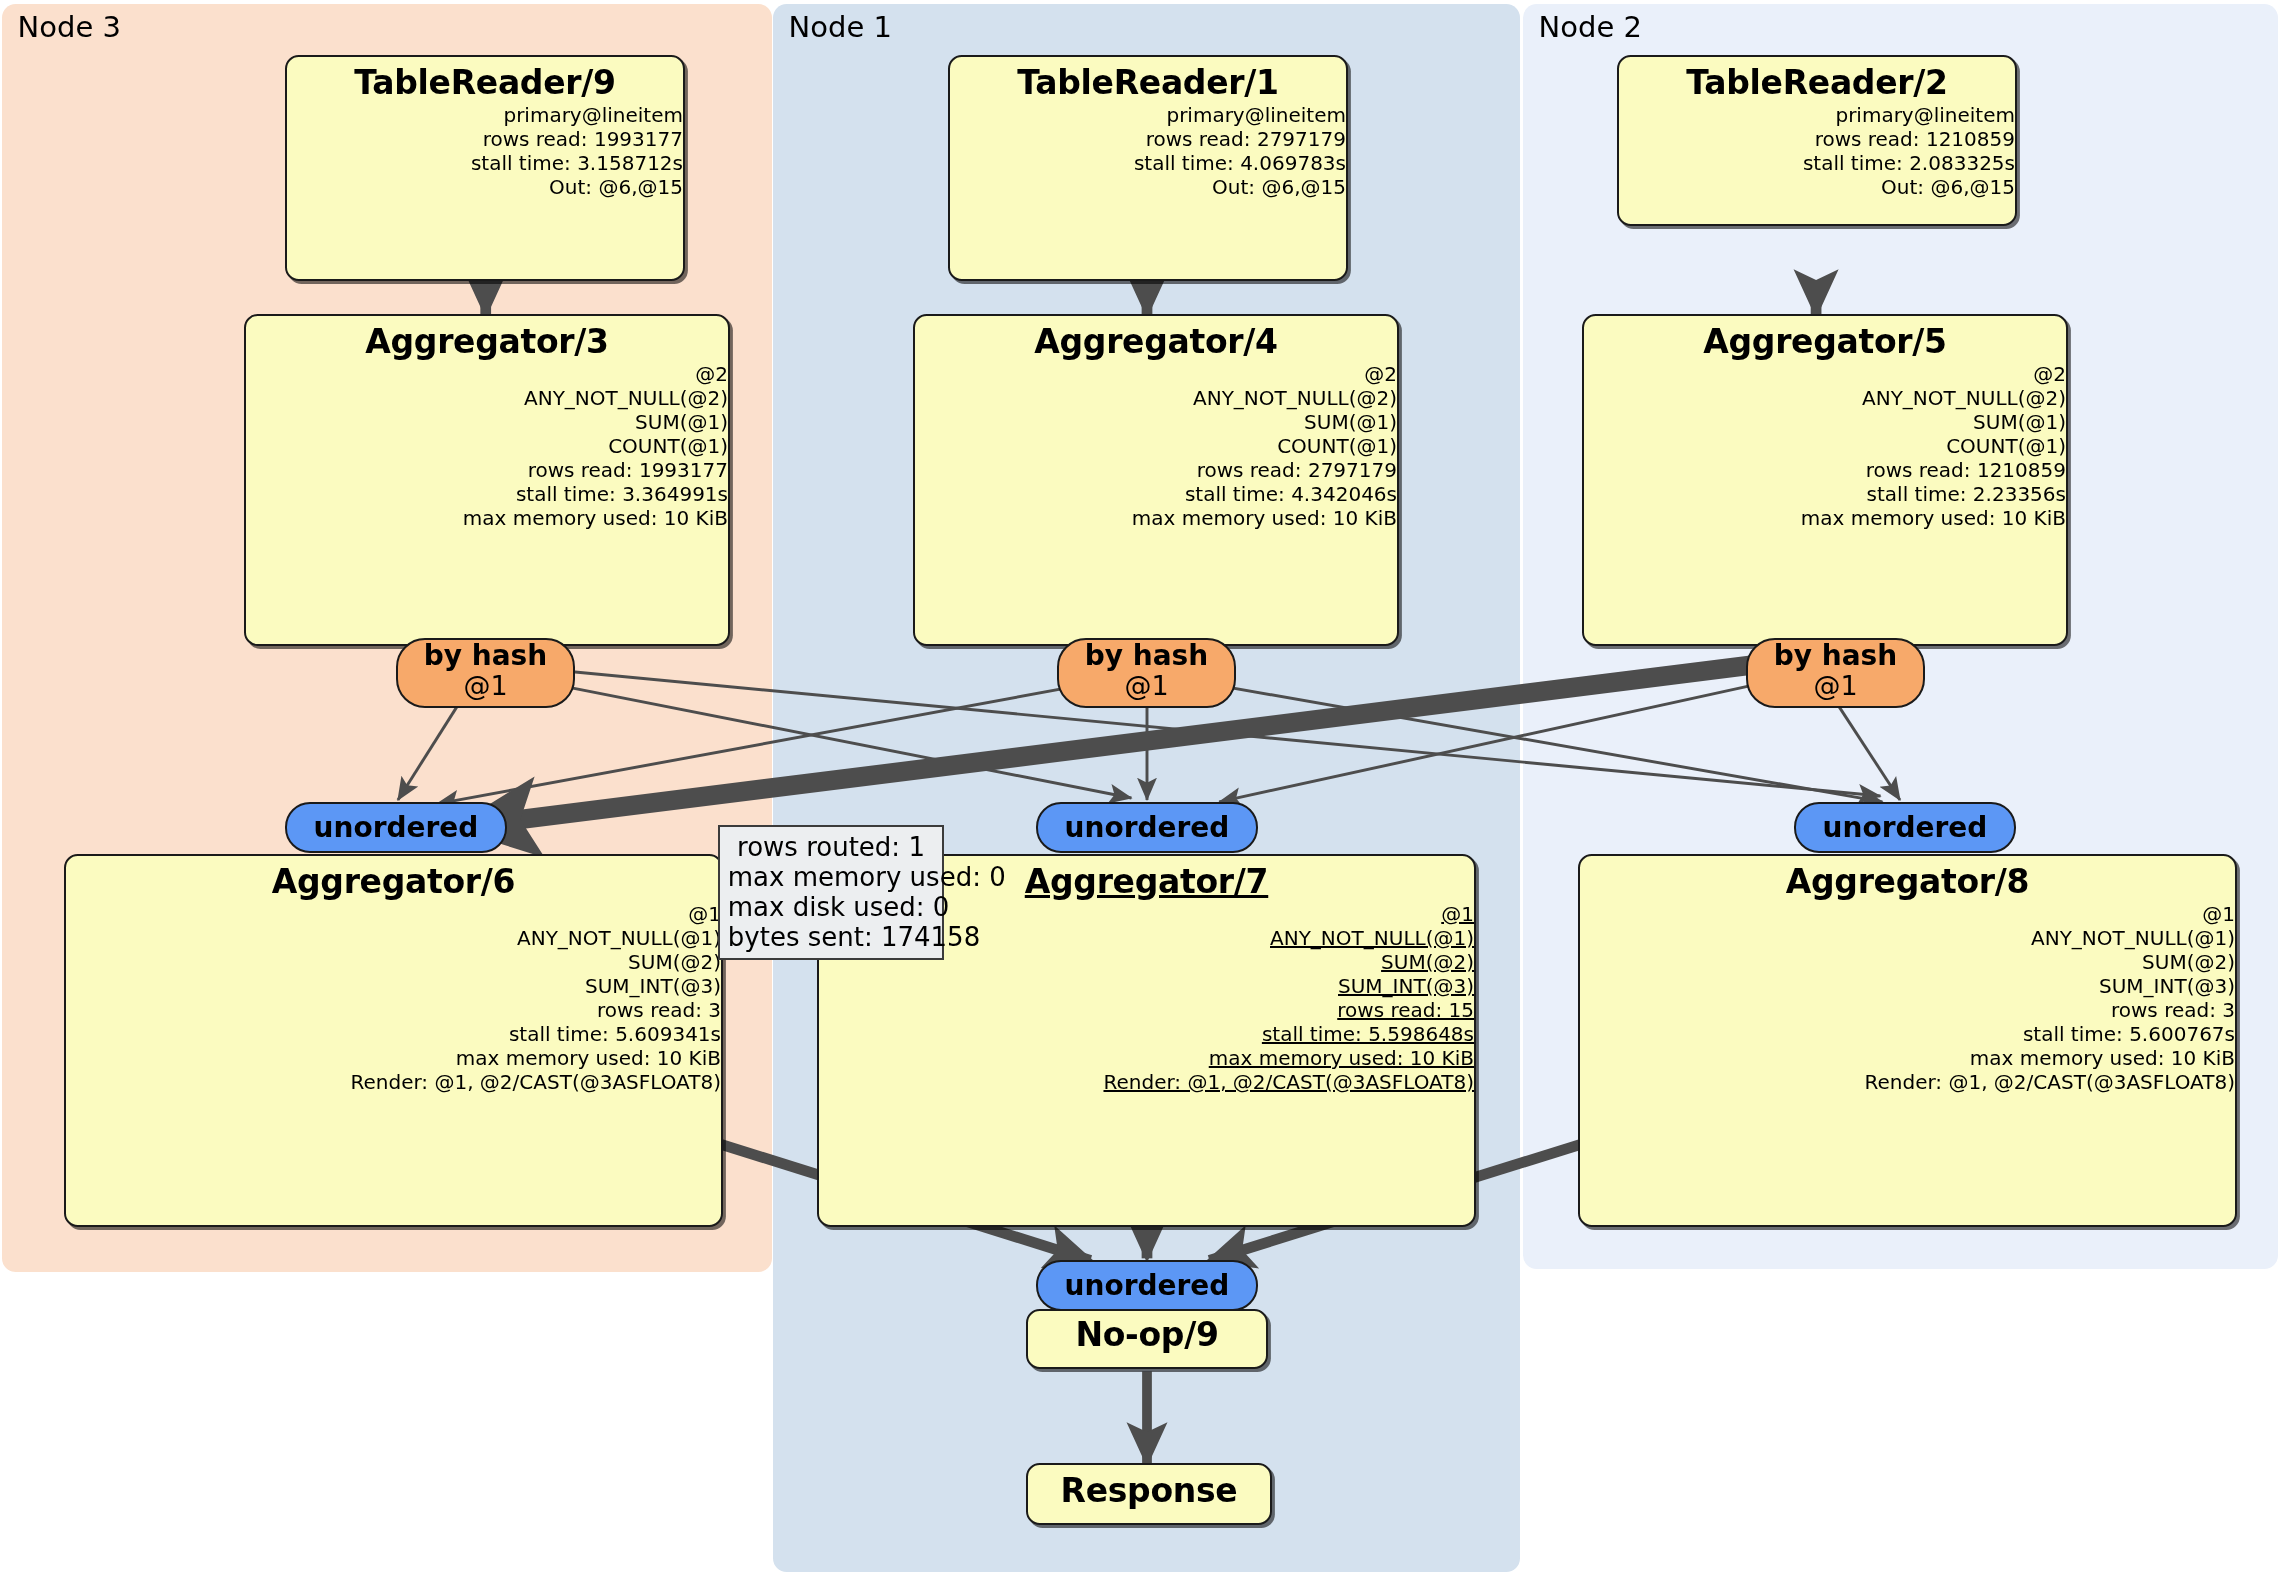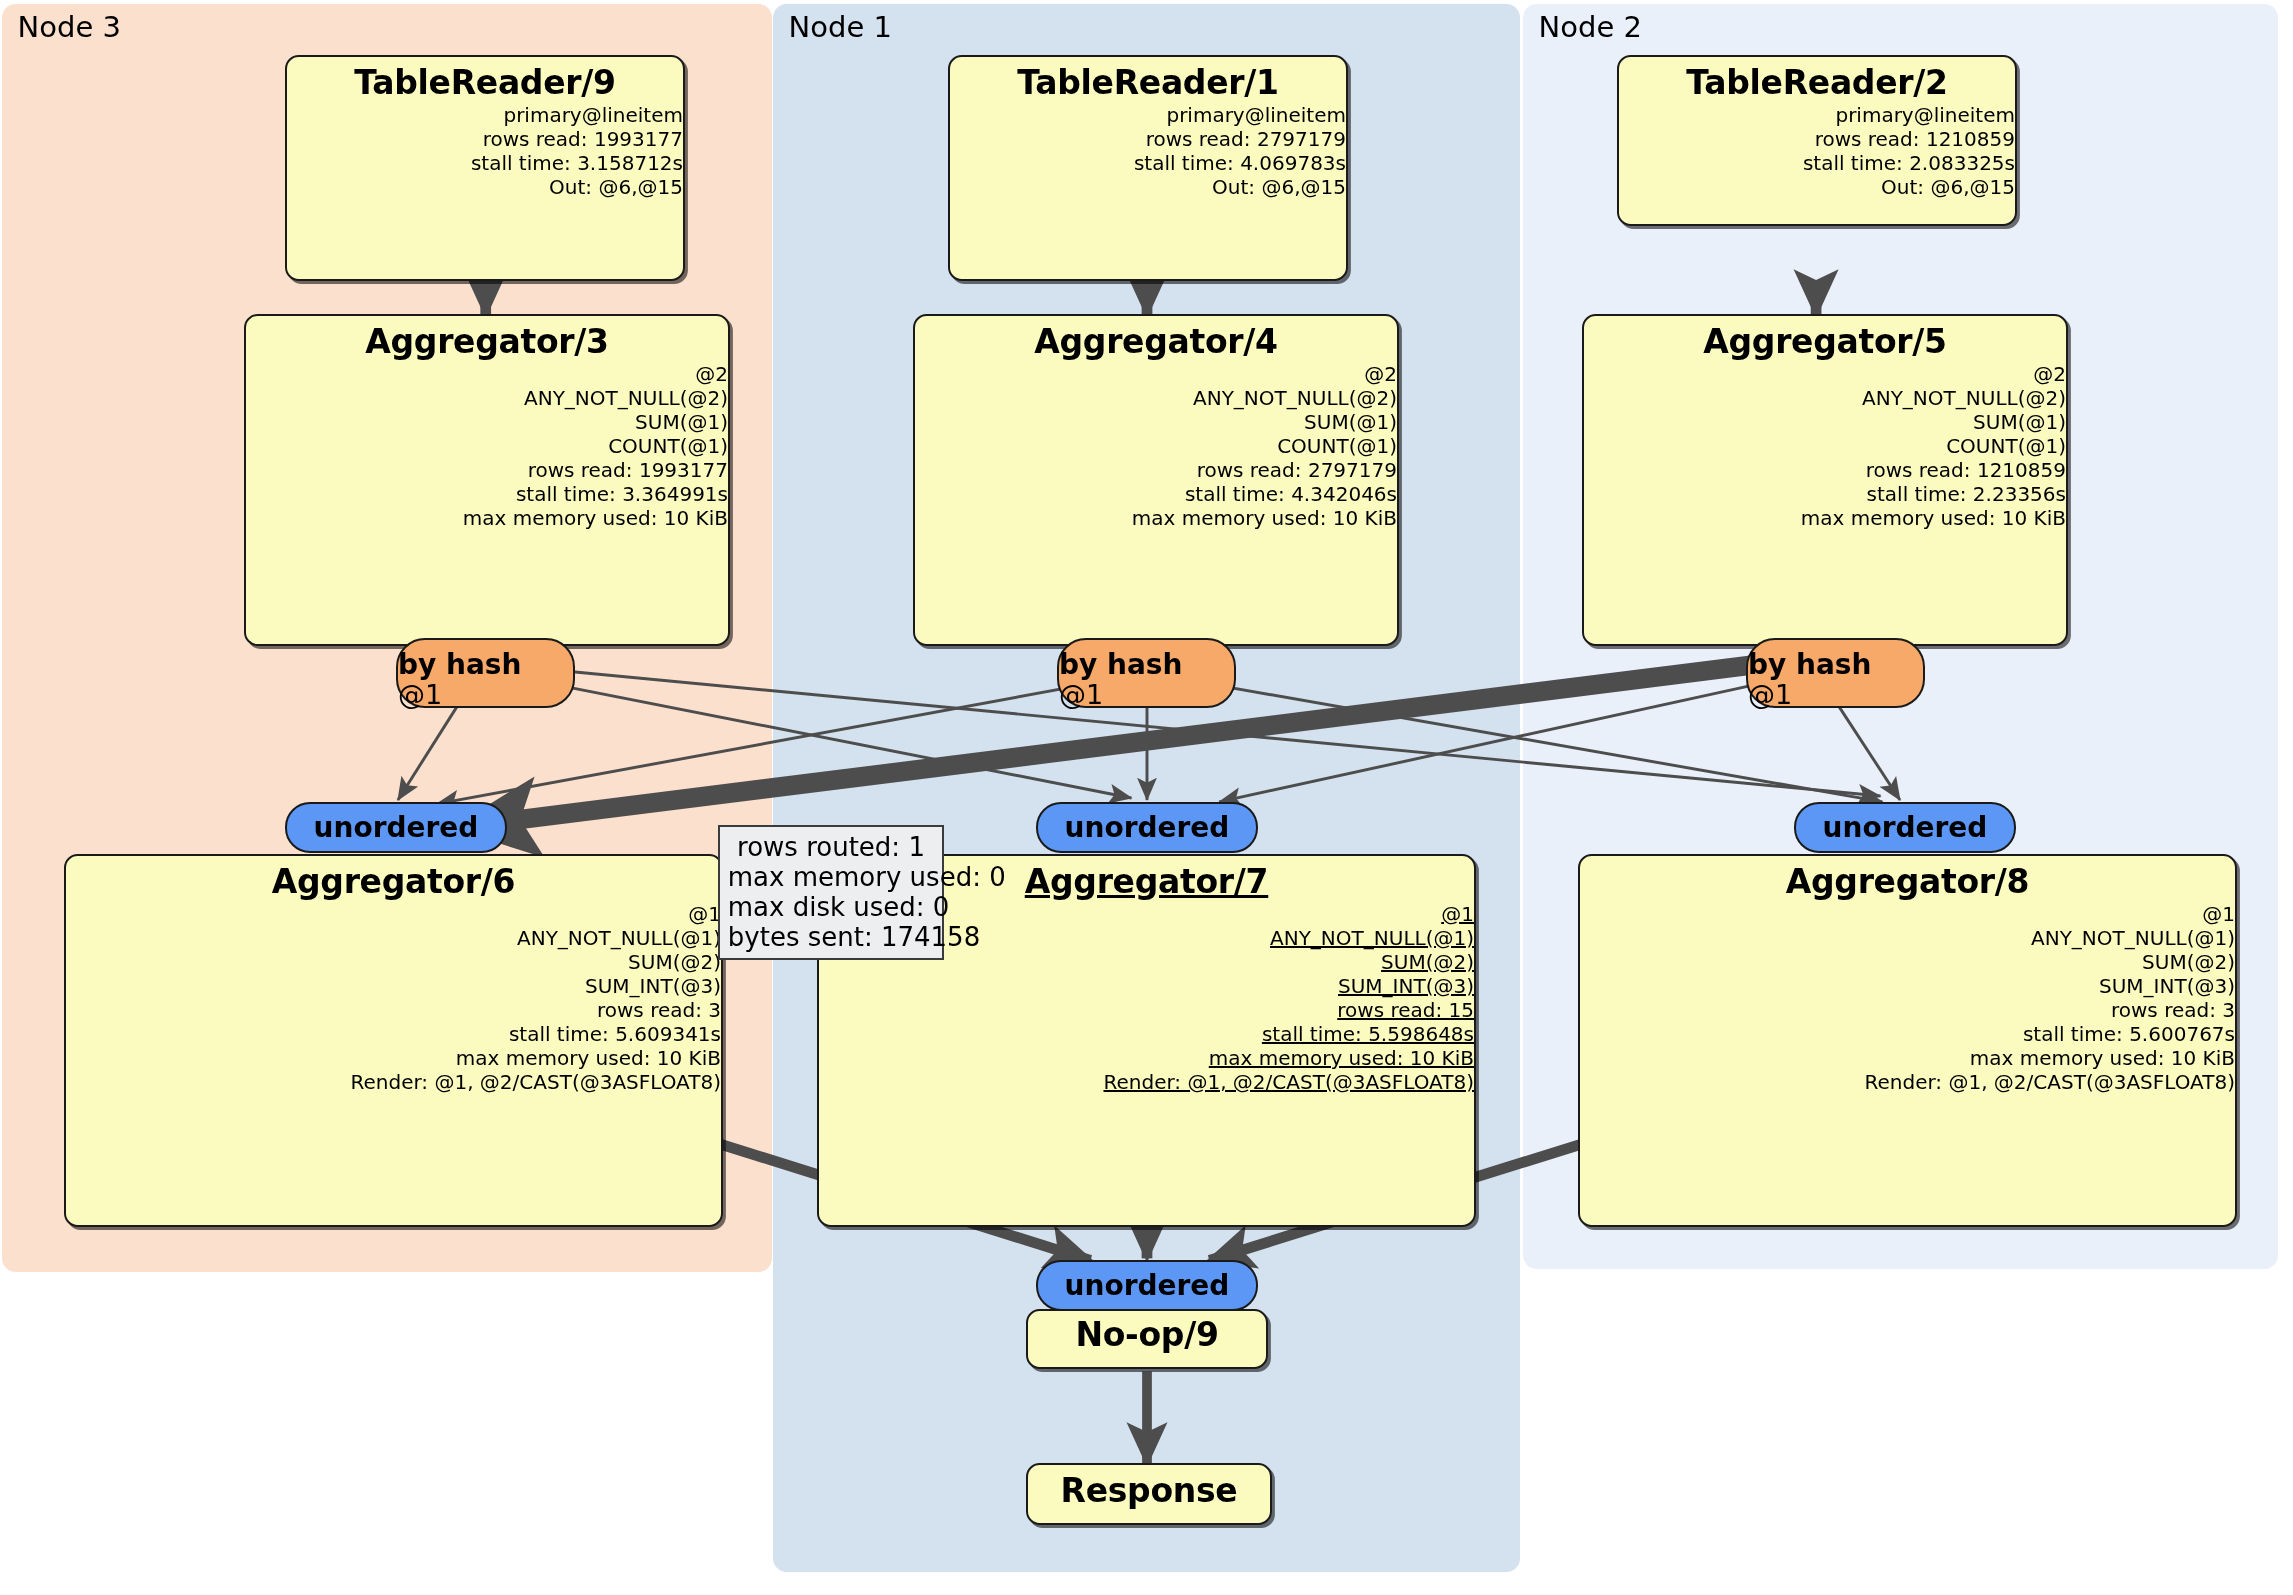--- a/index.html
+++ b/index.html
@@ -68,22 +68,23 @@
     text-align: right;
   }
 
   
   .router {
     position: absolute;
     background: #f7a96a;
     border: 2.4px solid #1a1a1a;
     border-radius: 29px;
     box-sizing: border-box;
-    color: #000000;
-    padding-top: 9px;
+    text-align: center;
+    color: #000000;
+    padding-top: 0;
     z-index: 6;
   }
   .router .ttl { font-weight: bold; font-size: 28px; line-height: 1.12; }
   .router .ln  { font-size: 27px; line-height: 1.12; }
 
   
   .sync {
     position: absolute;
     background: #5c97f5;
     border: 2.4px solid #1a1a1a;

